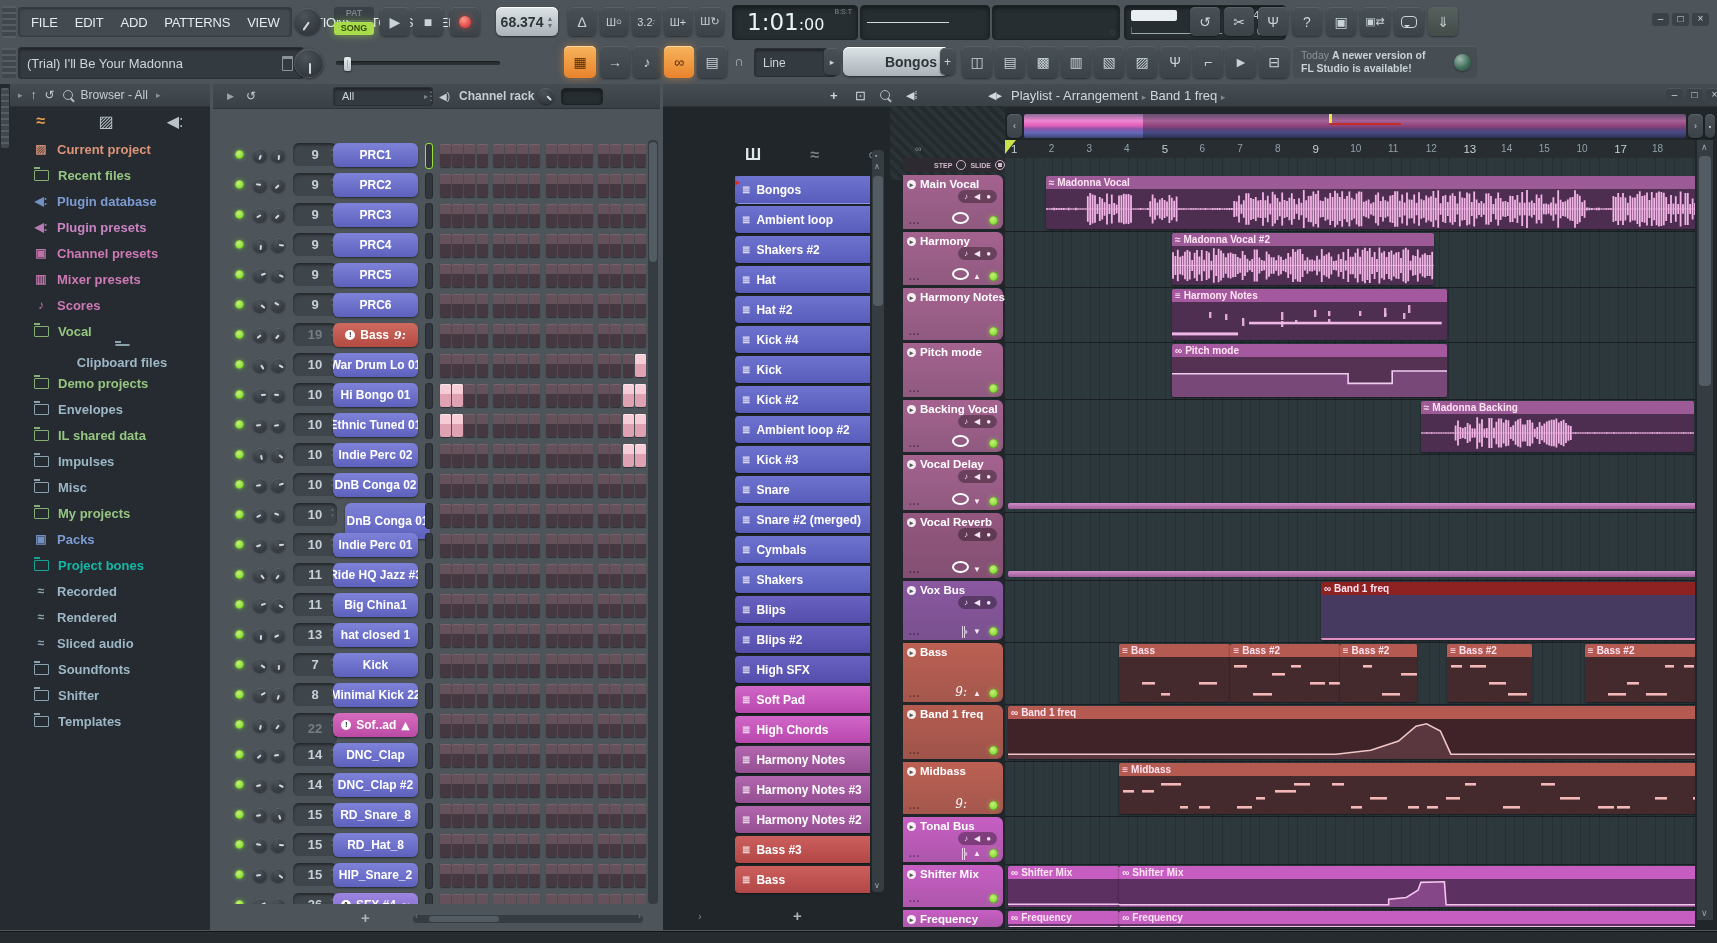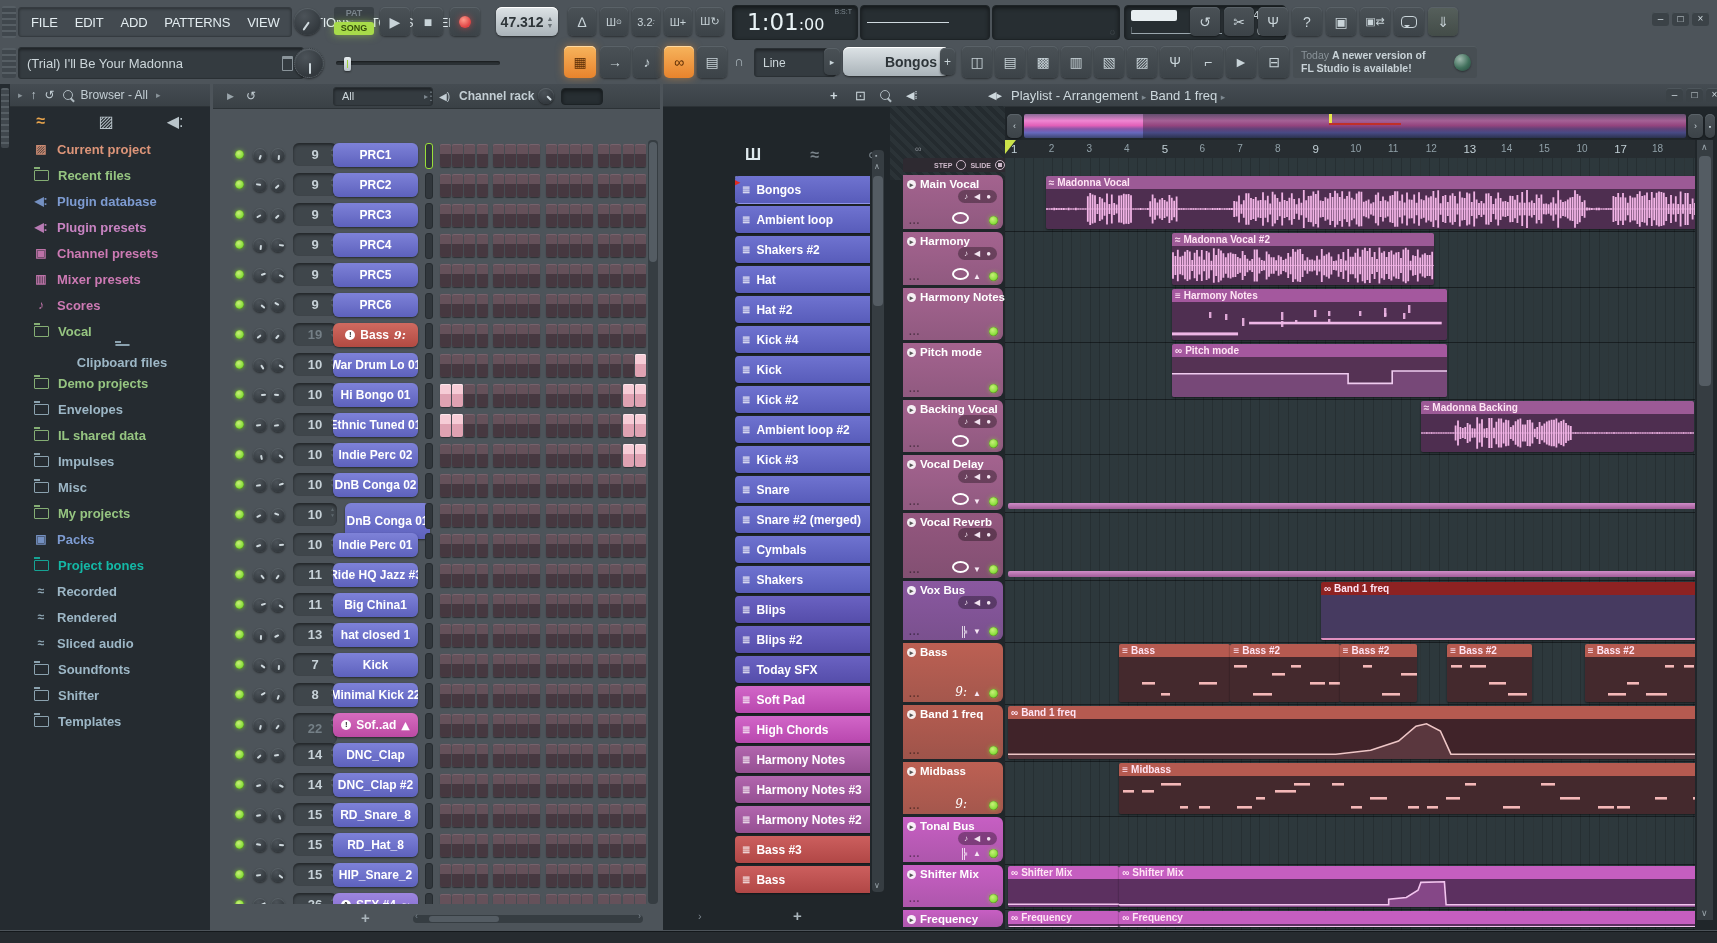--- a/index.html
+++ b/index.html
@@ -95,21 +95,21 @@
 <div class="abs" style="left:334px;top:7px;width:40px;height:29px">
   <div class="patsong" style="background:#3a4146;color:#79838a">PAT</div>
   <div class="patsong" style="background:#a8dc4a;color:#354d0a;box-shadow:0 0 8px rgba(168,220,74,.55);margin-top:2px">SONG</div>
 </div>
 <div class="tb" style="left:380px;top:7px;width:30px;height:29px">▶</div>
 <div class="tb" style="left:413px;top:7px;width:30px;height:29px">■</div>
 <div class="tb" style="left:450px;top:7px;width:30px;height:29px">
     <span style="width:12px;height:12px;border-radius:50%;background:radial-gradient(circle at 38% 32%,#ff9a8a,#e04545 65%);box-shadow:0 0 6px rgba(224,69,69,.7)"></span>
   </div>
 <div class="silver" style="position:absolute;left:496px;top:7px;width:62px;height:29px;font-size:14px">
-    <span>47.312</span>
+    <span>68.374</span>
     <span style="font-size:7px;color:#6a7378;margin-left:3px">▲<br>▼</span>
   </div>
 <div class="tb" style="left:568px;top:7px;width:28px;height:29px">∆</div>
 <div class="tb sm" style="left:600px;top:7px;width:28px;height:29px">Ш<sup style="font-size:7px">⊙</sup></div>
 <div class="tb sm" style="left:632px;top:7px;width:28px;height:29px">3.2<i style="font-size:8px">:</i></div>
 <div class="tb sm" style="left:664px;top:7px;width:28px;height:29px">Ш+</div>
 <div class="tb sm" style="left:696px;top:7px;width:28px;height:29px">Ш↻</div>
 <div class="lcd abs" style="left:732px;top:5px;width:124px;height:33px">
   <span style="position:absolute;right:5px;top:2px;font-size:7px;color:#7d8890">B:S:T</span>
   <span style="position:absolute;left:14px;top:3px;font-size:23px;color:#e9f3f6;font-family:'DejaVu Sans',sans-serif"><span>1:01</span><span style="font-size:16px">:</span><span style="font-size:16px">00</span></span>
@@ -1247,21 +1247,21 @@
       <div class="pitem" style="top: 420px; background: linear-gradient(rgb(106, 98, 194), rgb(85, 77, 170));">
         <span class="pg">≣</span>
         <span>Blips</span>
       </div>
       <div class="pitem" style="top: 450px; background: linear-gradient(rgb(106, 98, 194), rgb(85, 77, 170));">
         <span class="pg">≣</span>
         <span>Blips #2</span>
       </div>
       <div class="pitem" style="top: 480px; background: linear-gradient(rgb(106, 98, 194), rgb(85, 77, 170));">
         <span class="pg">≣</span>
-        <span>Today SFX</span>
+        <span>High SFX</span>
       </div>
       <div class="pitem" style="top: 510px; background: linear-gradient(rgb(210, 102, 200), rgb(184, 71, 174));">
         <span class="pg">≣</span>
         <span>Soft Pad</span>
       </div>
       <div class="pitem" style="top: 540px; background: linear-gradient(rgb(210, 102, 200), rgb(184, 71, 174));">
         <span class="pg">≣</span>
         <span>High Chords</span>
       </div>
       <div class="pitem" style="top: 570px; background: linear-gradient(rgb(178, 102, 174), rgb(149, 79, 146));">

